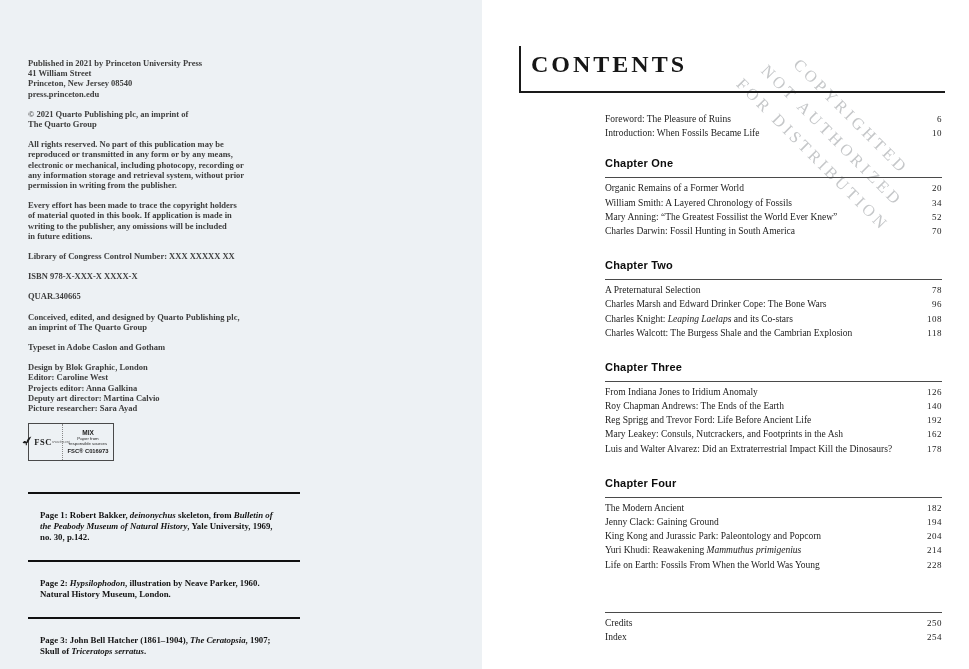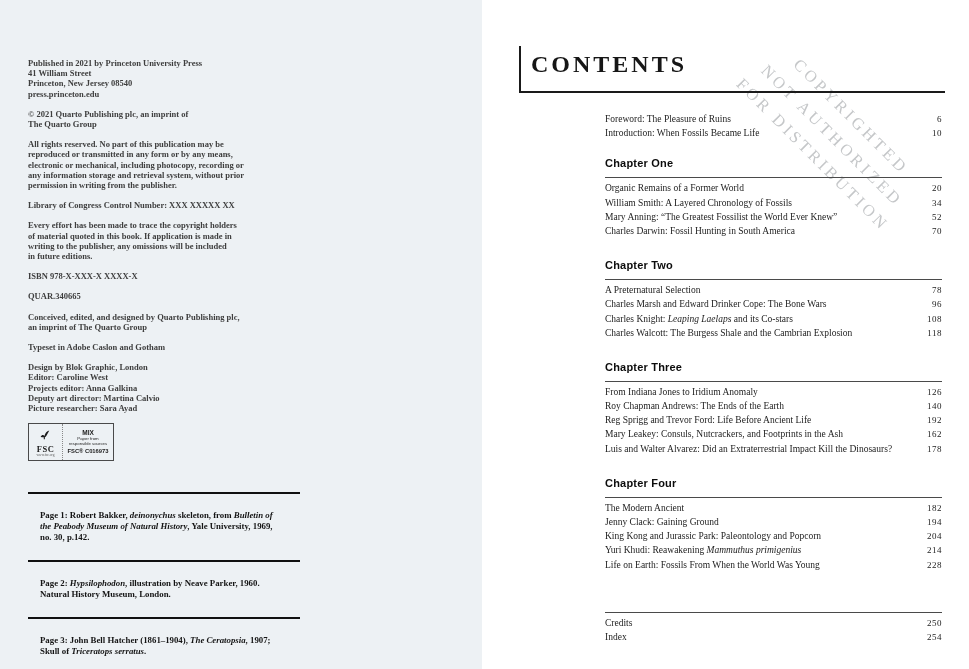--- a/index.html
+++ b/index.html
@@ -4,21 +4,21 @@
 <style>
   html,body{margin:0;padding:0;background:#e7ebee;}
   .spread{position:relative;width:969px;height:669px;background:#edf1f4;overflow:hidden;
           font-family:"Liberation Serif",serif;color:#2e2e2e;}
   
   .page-left{position:absolute;left:0;top:0;width:482px;height:669px;background:#edf1f4;}
   .left-col{position:absolute;left:28px;top:58px;width:310px;}
   .para{font-size:8.5px;line-height:10.2px;color:#3e3e3e;white-space:pre-line;margin:0 0 10px 0;font-weight:bold;}
   
   .fsc-box{margin-top:9px;width:84px;height:36px;border:1px solid #4a4a4a;display:flex;background:transparent;}
-  .fsc-left{width:33px;border-right:1px dotted #888;display:flex;flex-direction:column;align-items:center;justify-content:center;padding:2px 0;}
+  .fsc-left{width:33px;border-right:1px dotted #888;display:flex;flex-direction:row;align-items:center;justify-content:center;padding:2px 0;}
   .fsc-left svg{width:13px;height:12px;}
   .fsc-brand{font-size:8.5px;font-weight:bold;letter-spacing:0.5px;color:#1c1c1c;line-height:8px;}
   .fsc-site{font-size:3.5px;color:#555;line-height:4px;}
   .fsc-right{flex:1;display:flex;flex-direction:column;align-items:center;justify-content:center;text-align:center;
              font-family:"Liberation Sans",sans-serif;color:#222;padding:2px 1px;}
   .fsc-mix{font-size:6.5px;font-weight:bold;line-height:7px;}
   .fsc-tag{font-size:4.3px;line-height:4.8px;white-space:pre-line;margin-top:1px;}
   .fsc-cert{font-size:5.8px;font-weight:bold;line-height:7px;margin-top:1.5px;}
   
   .captions{margin-top:31px;width:272px;}
@@ -57,25 +57,25 @@
 41 William Street
 Princeton, New Jersey 08540
 press.princeton.edu</p>
       <p class="para">© 2021 Quarto Publishing plc, an imprint of
 The Quarto Group</p>
       <p class="para">All rights reserved. No part of this publication may be
 reproduced or transmitted in any form or by any means,
 electronic or mechanical, including photocopy, recording or
 any information storage and retrieval system, without prior
 permission in writing from the publisher.</p>
-      <p class="para">Library of Congress Control Number: XXX XXXXX XX</p>
       <p class="para">Every effort has been made to trace the copyright holders
 of material quoted in this book. If application is made in
 writing to the publisher, any omissions will be included
 in future editions.</p>
+      <p class="para">Library of Congress Control Number: XXX XXXXX XX</p>
       <p class="para">ISBN 978-X-XXX-X XXXX-X</p>
       <p class="para">QUAR.340665</p>
       <p class="para">Conceived, edited, and designed by Quarto Publishing plc,
 an imprint of The Quarto Group</p>
       <p class="para">Typeset in Adobe Caslon and Gotham</p>
       <p class="para">Design by Blok Graphic, London
 Editor: Caroline West
 Projects editor: Anna Galkina
 Deputy art director: Martina Calvio
 Picture researcher: Sara Ayad</p>

